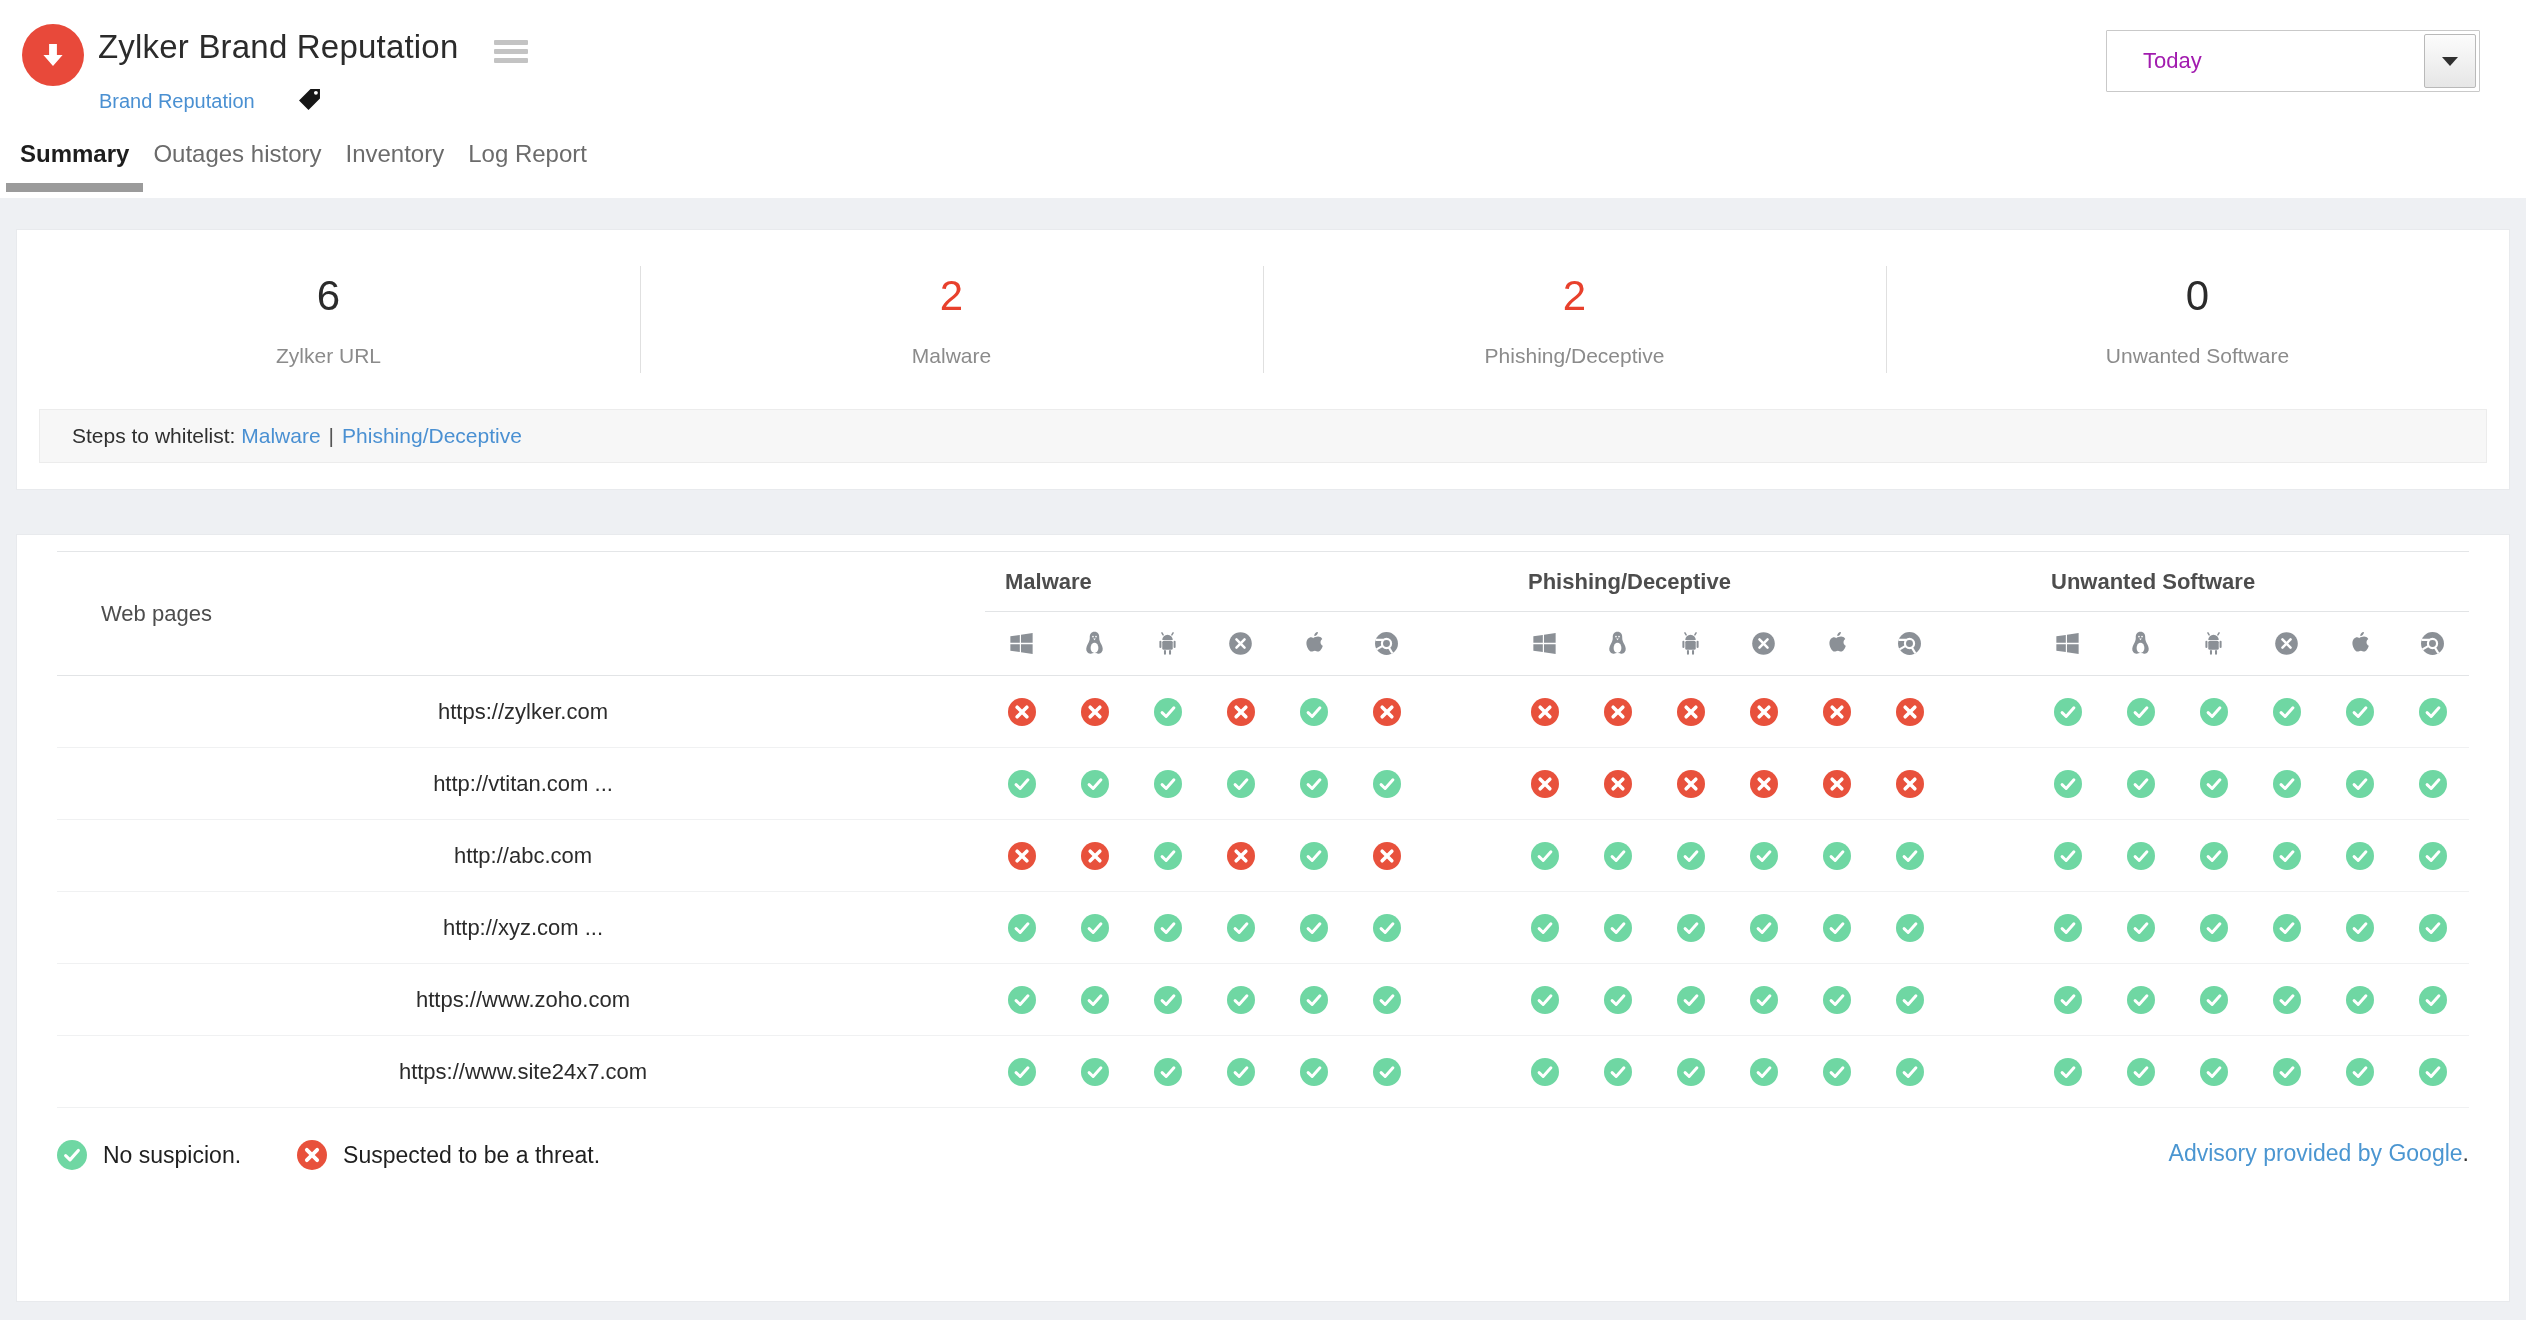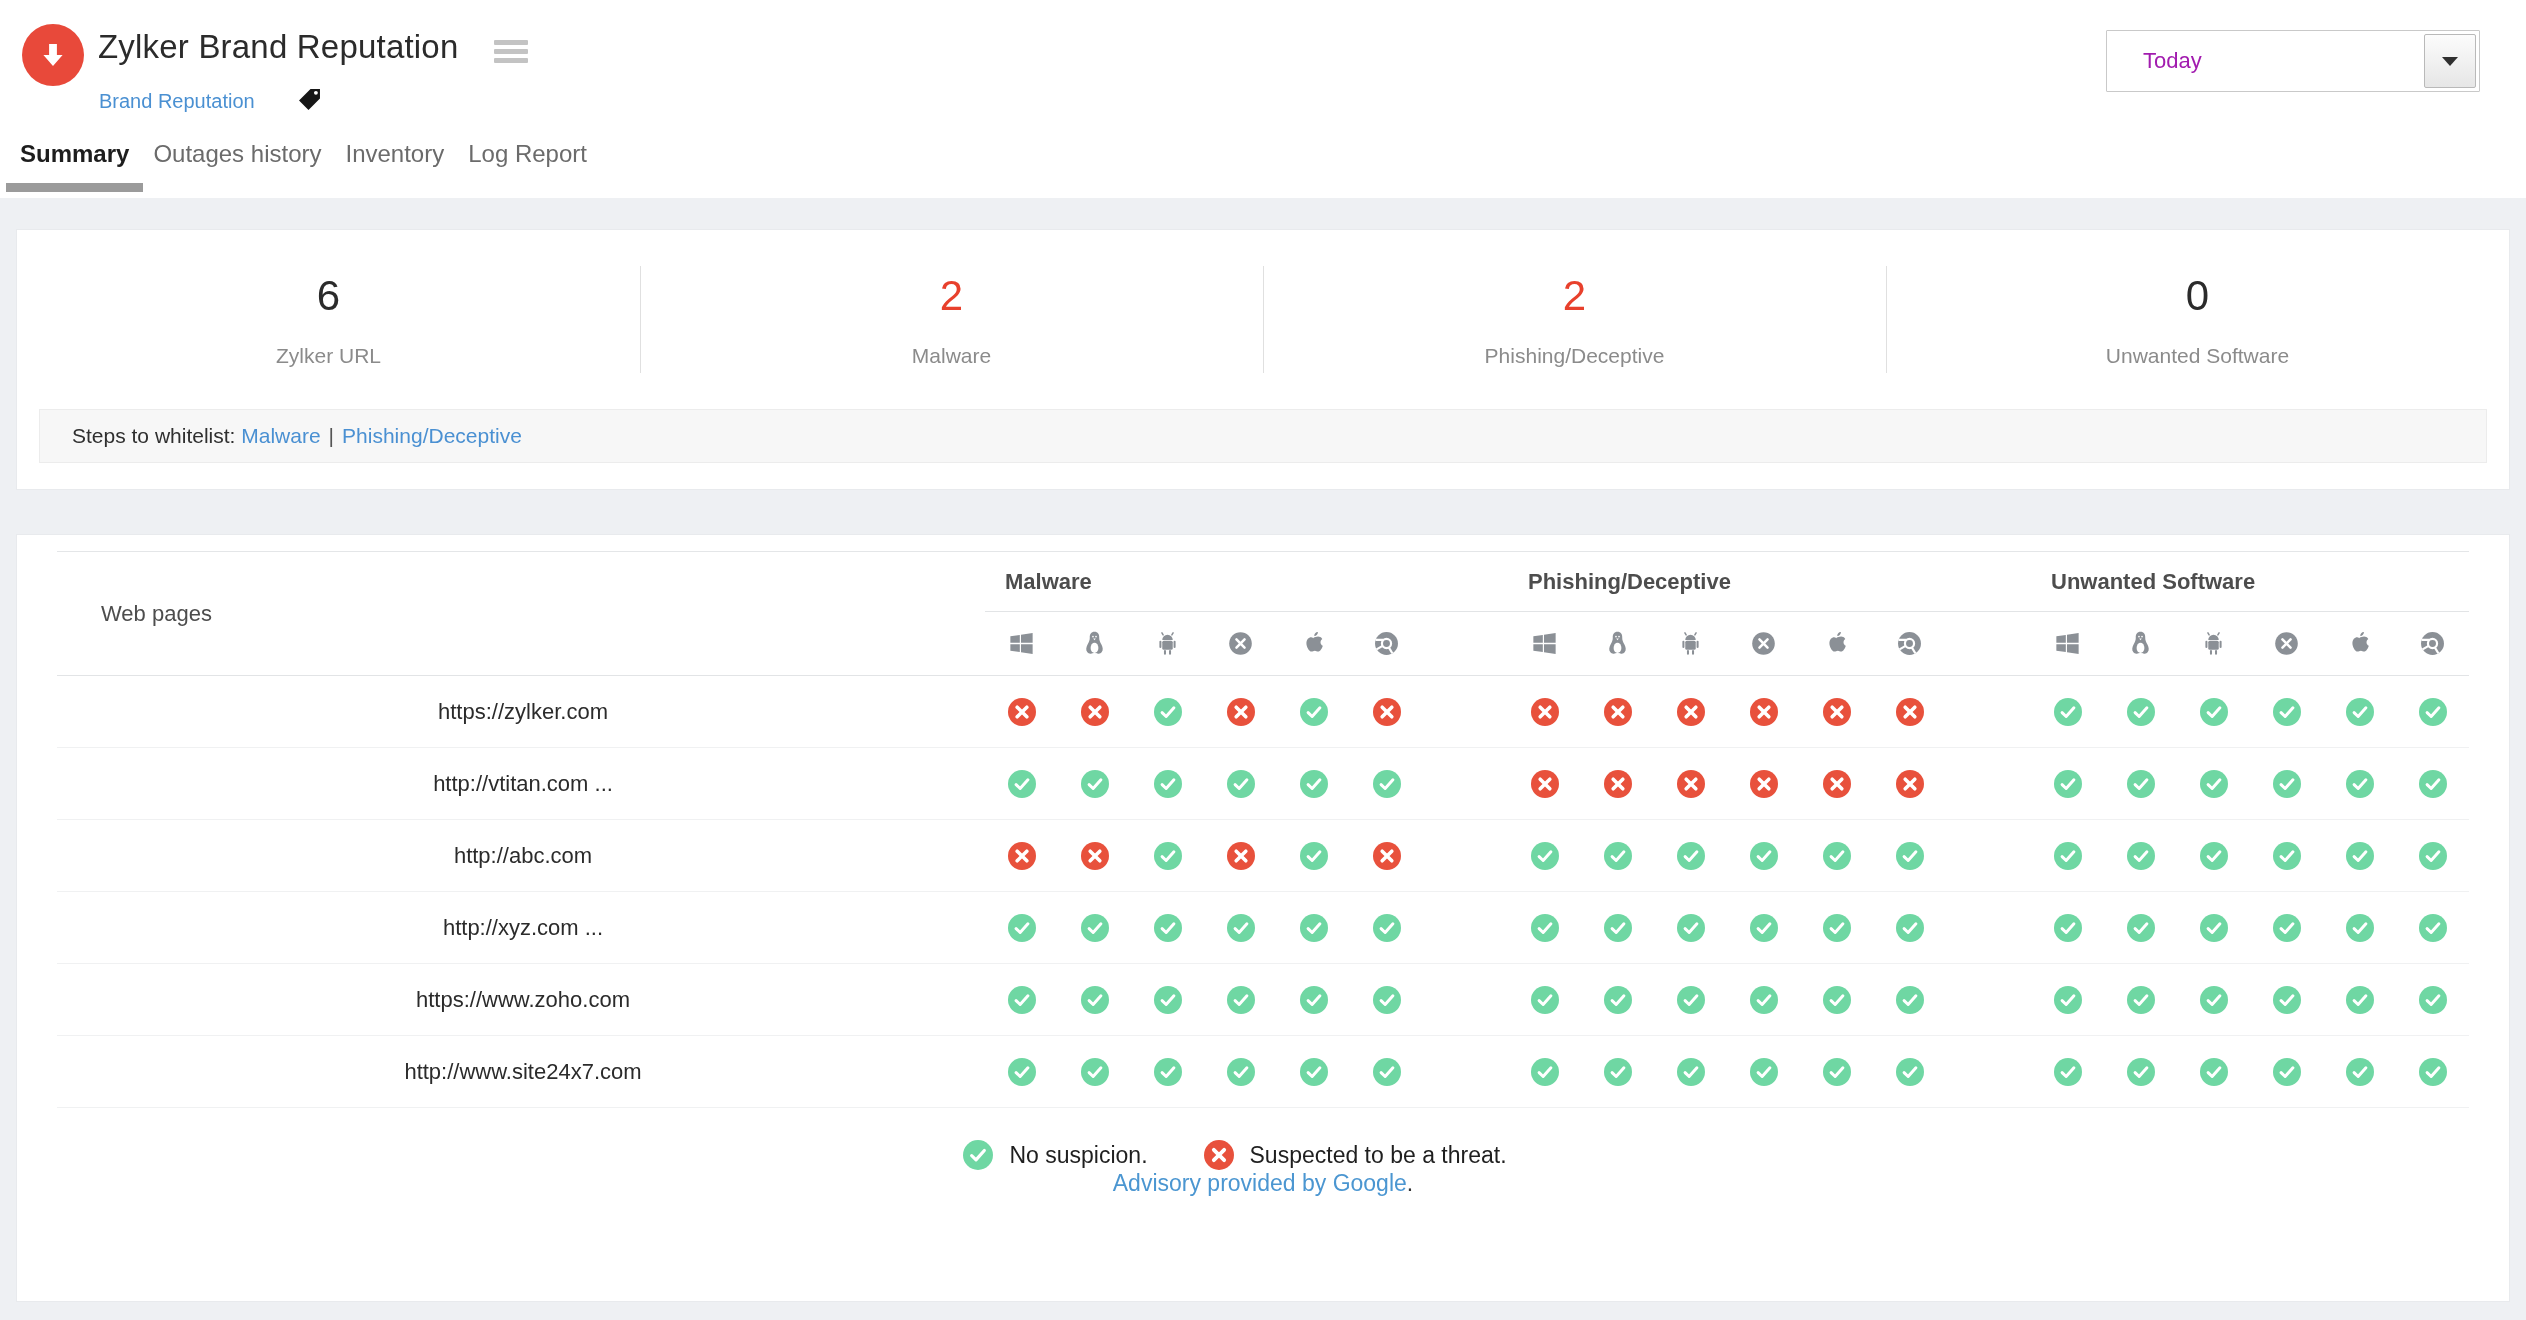--- a/index.html
+++ b/index.html
@@ -84,21 +84,21 @@
   .group-label + .group-label { margin-left:85px; }
   .th-icon-row { display:flex; height:63px; align-items:center; }
   .group { width:438px; display:flex; }
   .group + .group { margin-left:85px; }
   .icon-cell, .status-cell { width:73px; display:flex; align-items:center; justify-content:center; }
   .trow { display:flex; height:72px; align-items:center; border-bottom:1px solid #f0f1f2; }
   .td-url { width:942px; padding-left:4px; font-size:22px; color:#2b2b2b;text-align:center; }
   .psvg { width:27px; height:27px; color:#8b9096; }
   .ssvg { width:28px; height:28px; display:block; }
   
-  .table-footer { display:flex; align-items:center; justify-content:space-between; margin-top:32px;flex-direction:column; }
+  .table-footer { display:flex; align-items:flex-start; justify-content:space-between; margin-top:32px; }
   .legend { display:flex; align-items:center; }
   .legend-item { display:flex; align-items:center; margin-right:56px; }
   .legend-item .ssvg { width:30px; height:30px; }
   .legend-text { margin-left:16px; font-size:23px; color:#1f1f1f; }
   .advisory { font-size:23px; }
   .advisory a { color:#4b96d1; text-decoration:none; cursor:pointer; }
   .advisory span { color:#333; }
 </style>
 </head>
 <body>
@@ -893,21 +893,21 @@
                 </div>
                 <div class="status-cell">
                   <svg class="ssvg" viewBox="0 0 18 18">
                     <circle cx="9" cy="9" r="9" fill="#6fd7a3"></circle>
                     <path d="M5.2 9.4l2.6 2.5 5-5.6" stroke="#fff" stroke-width="1.9" fill="none" stroke-linecap="round" stroke-linejoin="round"></path>
                   </svg>
                 </div>
               </div>
             </div>
             <div class="trow">
-              <div class="td-url">http://www.site24x7.com</div>
+              <div class="td-url">https://www.site24x7.com</div>
               <div class="group">
                 <div class="status-cell">
                   <svg class="ssvg" viewBox="0 0 18 18">
                     <circle cx="9" cy="9" r="9" fill="#6fd7a3"></circle>
                     <path d="M5.2 9.4l2.6 2.5 5-5.6" stroke="#fff" stroke-width="1.9" fill="none" stroke-linecap="round" stroke-linejoin="round"></path>
                   </svg>
                 </div>
                 <div class="status-cell">
                   <svg class="ssvg" viewBox="0 0 18 18">
                     <circle cx="9" cy="9" r="9" fill="#6fd7a3"></circle>

